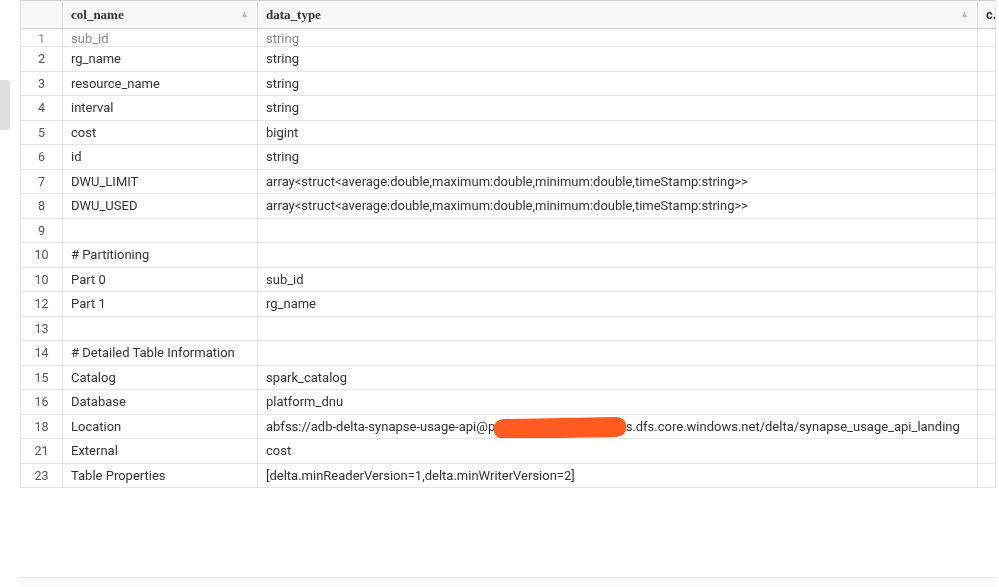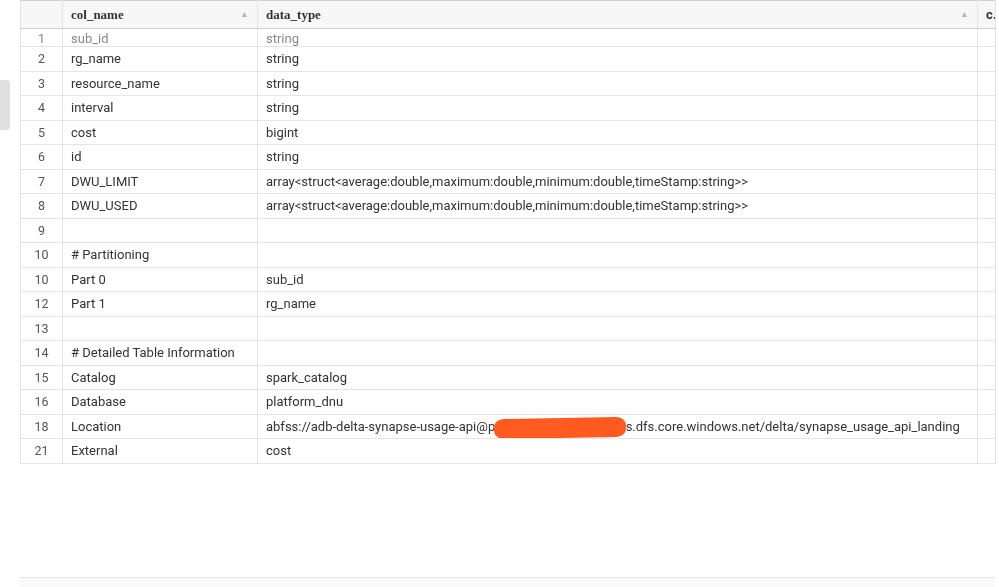--- a/index.html
+++ b/index.html
@@ -241,17 +241,23 @@
           <td class="col-name">Location</td>
           <td class="col-type"><span>abfss://adb-delta-synapse-usage-api@p</span><span class="redact"><span class="redact-text">XXXXXXXXXXXXXXXX</span><span class="redact-mark"></span></span><span>s.dfs.core.windows.net/delta/synapse_usage_api_landing</span></td>
           <td class="col-co"></td>
         </tr>
         <tr>
           <td class="col-idx">21</td>
           <td class="col-name">External</td>
           <td class="col-type">cost</td>
           <td class="col-co"></td>
         </tr>
+        <tr>
+          <td class="col-idx">23</td>
+          <td class="col-name">Table Properties</td>
+          <td class="col-type">[delta.minReaderVersion=1,delta.minWriterVersion=2]</td>
+          <td class="col-co"></td>
+        </tr>
       </tbody>
   </table>
 
   <div class="footer-bar"></div>
 </div>
 
 </body></html>

